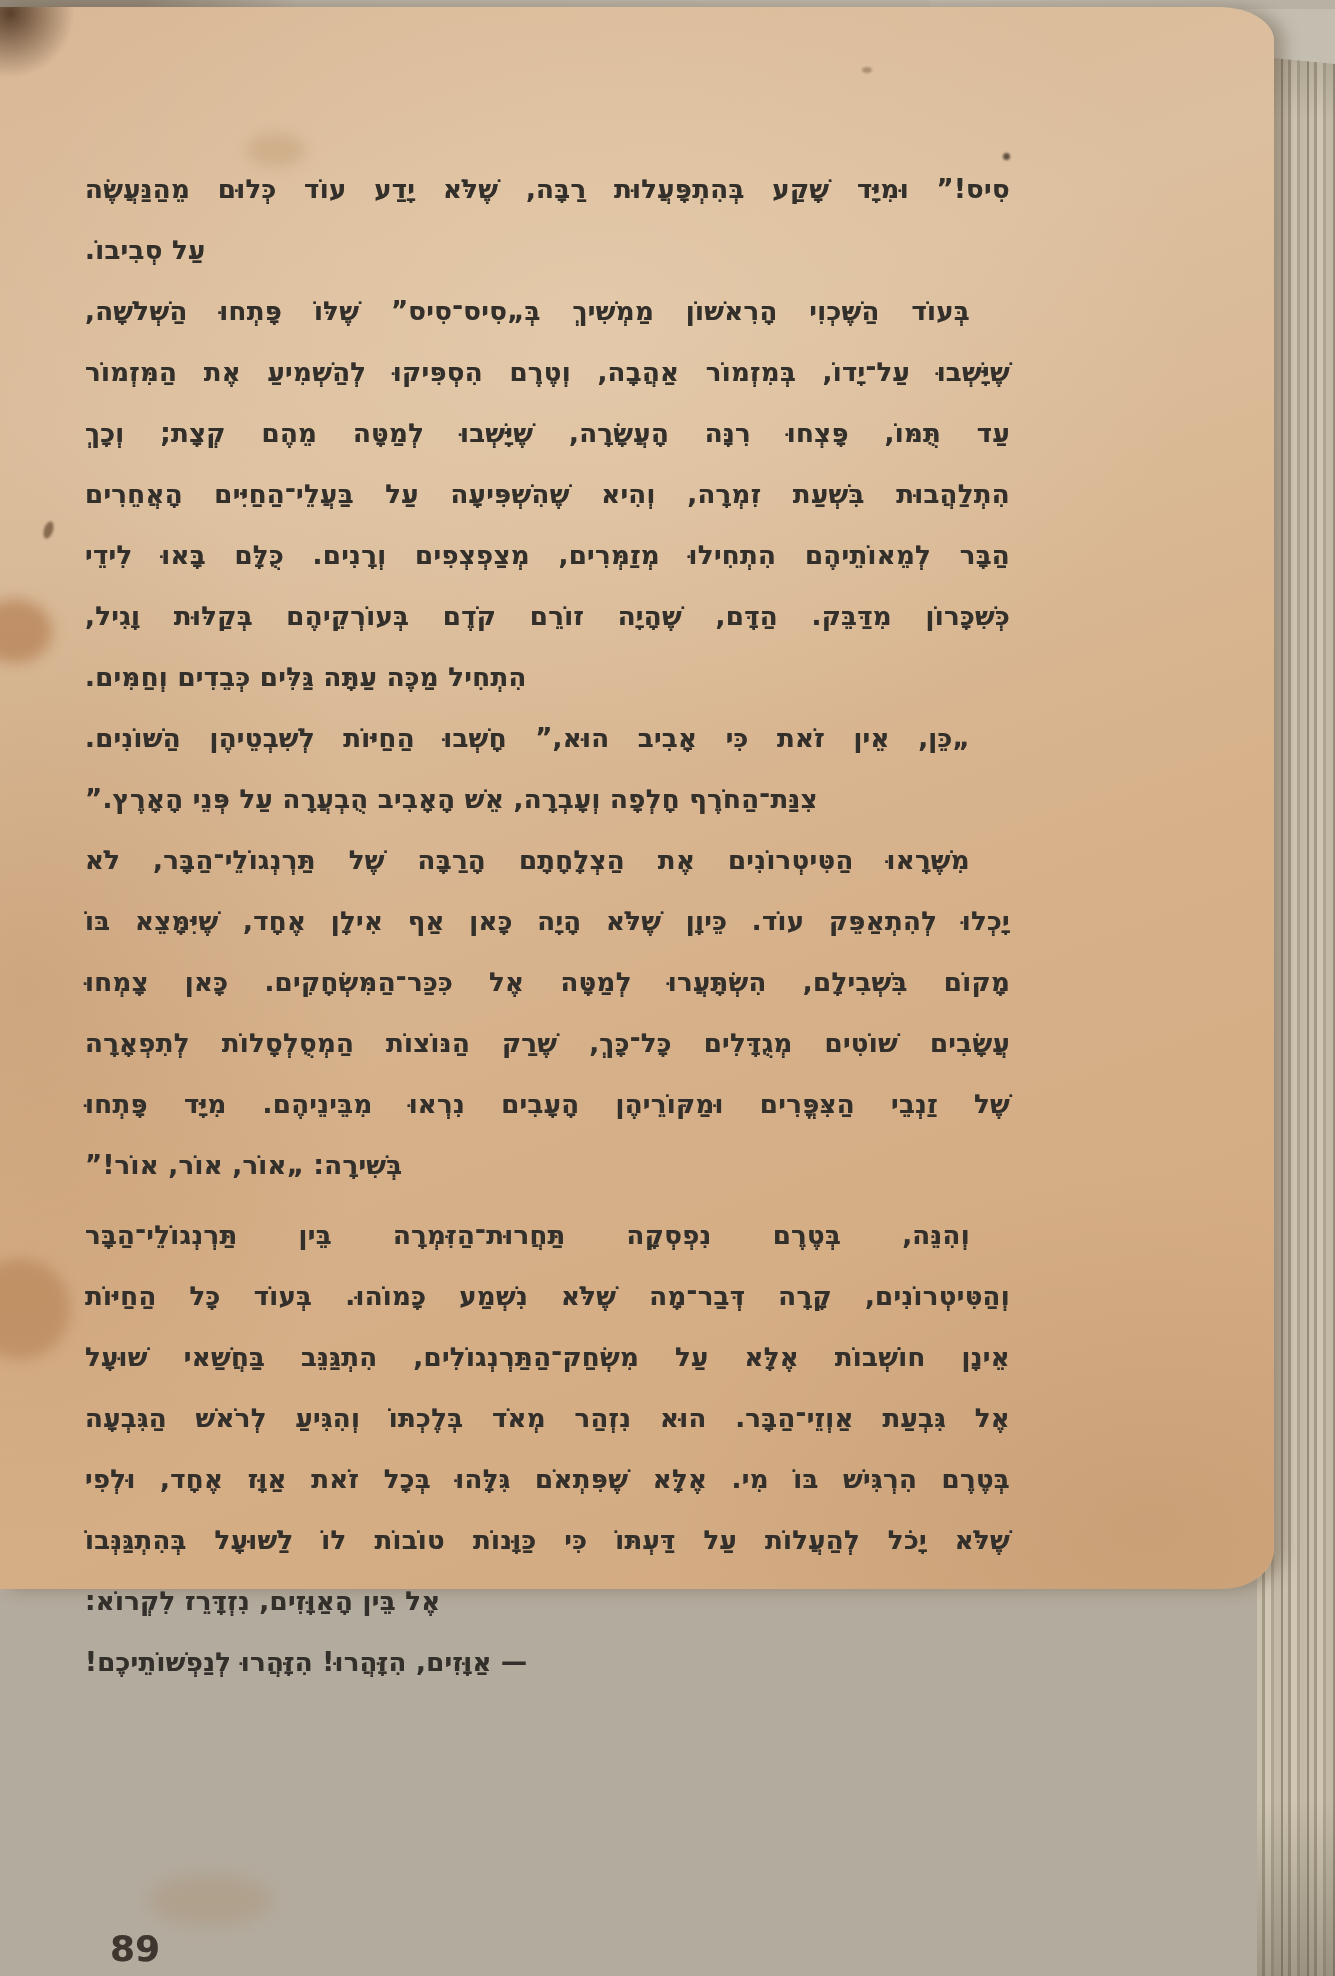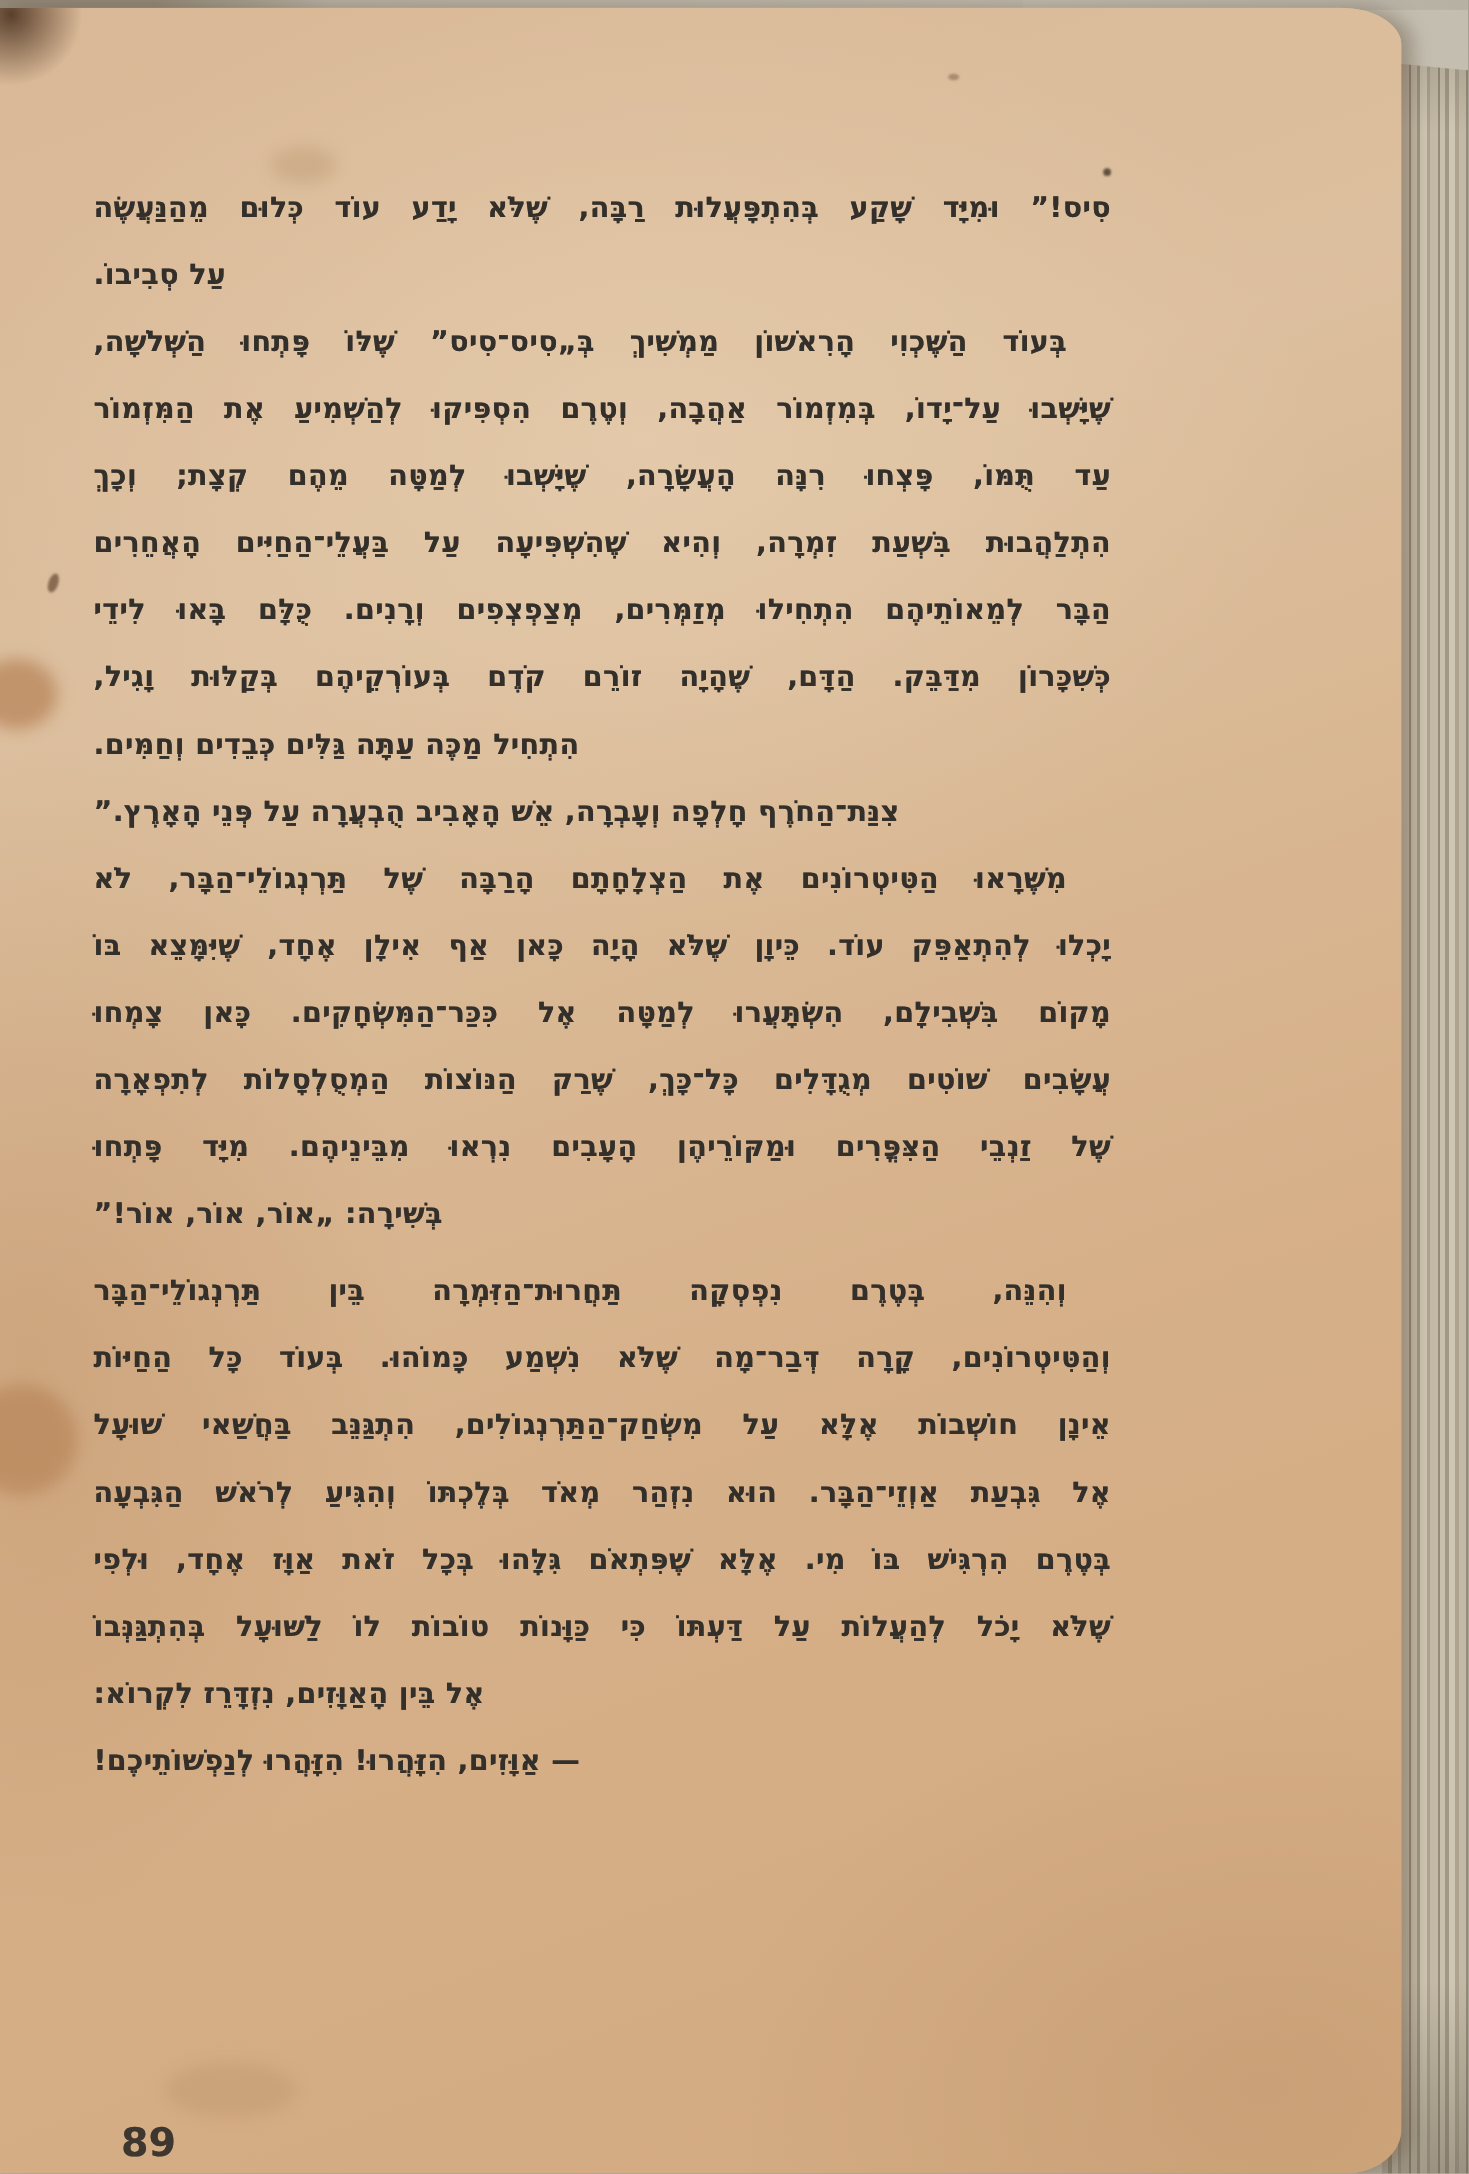--- a/index.html
+++ b/index.html
@@ -23,21 +23,21 @@
     background:#c4beb1;
     clip-path:polygon(0 0,100% 0,100% 100%,22% 52%,0 26%);
   }
   .top-edge{
     position:absolute;left:0;top:0;width:100%;height:9px;
     background:linear-gradient(to right,#8d8272 0 140px,#b9b2a5 300px,#c1bbae 70%,#b5afa2);
     opacity:.85;
   }
   
   .paper{
-    position:absolute;left:0;top:7px;width:1274px;height:1969px;
+    position:absolute;left:0;top:7px;width:1274px;height:1582px;
     background:
       radial-gradient(circle 90px at 10px 6px, rgba(58,34,18,.8), rgba(58,34,18,0) 72%),
       radial-gradient(ellipse 850px 620px at 46% 20%, rgba(235,212,182,.5), rgba(0,0,0,0) 72%),
       radial-gradient(ellipse 500px 800px at 2% 62%, rgba(176,124,78,.28), rgba(0,0,0,0) 70%),
       radial-gradient(ellipse 700px 500px at 90% 96%, rgba(172,128,88,.25), rgba(0,0,0,0) 70%),
       linear-gradient(160deg,#d9b896 0%,#dcbf9e 28%,#d6b089 62%,#d3aa80 100%);
     border-top-right-radius:55px 34px;
     border-bottom-right-radius:52px 40px;
     box-shadow:10px 0 16px rgba(92,74,52,.38);
   }
@@ -90,20 +90,21 @@
   <div class="textblock">
     <div class="tl j">סִיס!” וּמִיָּד שָׁקַע בְּהִתְפָּעֲלוּת רַבָּה, שֶׁלֹּא יָדַע עוֹד כְּלוּם מֵהַנַּעֲשֶׂה</div>
     <div class="tl e">עַל סְבִיבוֹ.</div>
     <div class="tl j ind">בְּעוֹד הַשֶּׁכְוִי הָרִאשׁוֹן מַמְשִׁיךְ בְּ„סִיס־סִיס” שֶׁלּוֹ פָּתְחוּ הַשְּׁלֹשָׁה,</div>
     <div class="tl j">שֶׁיָּשְׁבוּ עַל־יָדוֹ, בְּמִזְמוֹר אַהֲבָה, וְטֶרֶם הִסְפִּיקוּ לְהַשְׁמִיעַ אֶת הַמִּזְמוֹר</div>
     <div class="tl j">עַד תֻּמּוֹ, פָּצְחוּ רִנָּה הָעֲשָׂרָה, שֶׁיָּשְׁבוּ לְמַטָּה מֵהֶם קְצָת; וְכָךְ</div>
     <div class="tl j">הִתְלַהֲבוּת בִּשְׁעַת זִמְרָה, וְהִיא שֶׁהִשְׁפִּיעָה עַל בַּעֲלֵי־הַחַיִּים הָאֲחֵרִים</div>
     <div class="tl j">הַבָּר לְמֵאוֹתֵיהֶם הִתְחִילוּ מְזַמְּרִים, מְצַפְצְפִים וְרָנִים. כֻּלָּם בָּאוּ לִידֵי</div>
     <div class="tl j">כְּשִׁכָּרוֹן מִדַּבֵּק. הַדָּם, שֶׁהָיָה זוֹרֵם קֹדֶם בְּעוֹרְקֵיהֶם בְּקַלּוּת וָגִיל,</div>
     <div class="tl e">הִתְחִיל מַכֶּה עַתָּה גַּלִּים כְּבֵדִים וְחַמִּים.</div>
+    <div class="tl j ind">„כֵּן, אֵין זֹאת כִּי אָבִיב הוּא,” חָשְׁבוּ הַחַיּוֹת לְשִׁבְטֵיהֶן הַשּׁוֹנִים.</div>
     <div class="tl e">צִנַּת־הַחֹרֶף חָלְפָה וְעָבְרָה, אֵשׁ הָאָבִיב הֻבְעֲרָה עַל פְּנֵי הָאָרֶץ.”</div>
     <div class="tl j ind">מִשֶּׁרָאוּ הַטִּיטְרוֹנִים אֶת הַצְלָחָתָם הָרַבָּה שֶׁל תַּרְנְגוֹלֵי־הַבָּר, לֹא</div>
     <div class="tl j">יָכְלוּ לְהִתְאַפֵּק עוֹד. כֵּיוָן שֶׁלֹּא הָיָה כָּאן אַף אִילָן אֶחָד, שֶׁיִּמָּצֵא בּוֹ</div>
     <div class="tl j">מָקוֹם בִּשְׁבִילָם, הִשְׂתָּעֲרוּ לְמַטָּה אֶל כִּכַּר־הַמִּשְׂחָקִים. כָּאן צָמְחוּ</div>
     <div class="tl j">עֲשָׂבִים שׁוֹטִים מְגֻדָּלִים כָּל־כָּךְ, שֶׁרַק הַנּוֹצוֹת הַמְסֻלְסָלוֹת לְתִפְאָרָה</div>
     <div class="tl j">שֶׁל זַנְבֵי הַצִּפֳּרִים וּמַקּוֹרֵיהֶן הָעָבִים נִרְאוּ מִבֵּינֵיהֶם. מִיָּד פָּתְחוּ</div>
     <div class="tl e">בְּשִׁירָה: „אוֹר, אוֹר, אוֹר!”</div>
     <div class="tl j ind gap">וְהִנֵּה, בְּטֶרֶם נִפְסְקָה תַּחֲרוּת־הַזִּמְרָה בֵּין תַּרְנְגוֹלֵי־הַבָּר</div>
     <div class="tl j">וְהַטִּיטְרוֹנִים, קָרָה דְּבַר־מָה שֶׁלֹּא נִשְׁמַע כָּמוֹהוּ. בְּעוֹד כָּל הַחַיּוֹת</div>
     <div class="tl j">אֵינָן חוֹשְׁבוֹת אֶלָּא עַל מִשְׂחַק־הַתַּרְנְגוֹלִים, הִתְגַּנֵּב בַּחֲשַׁאי שׁוּעָל</div>

